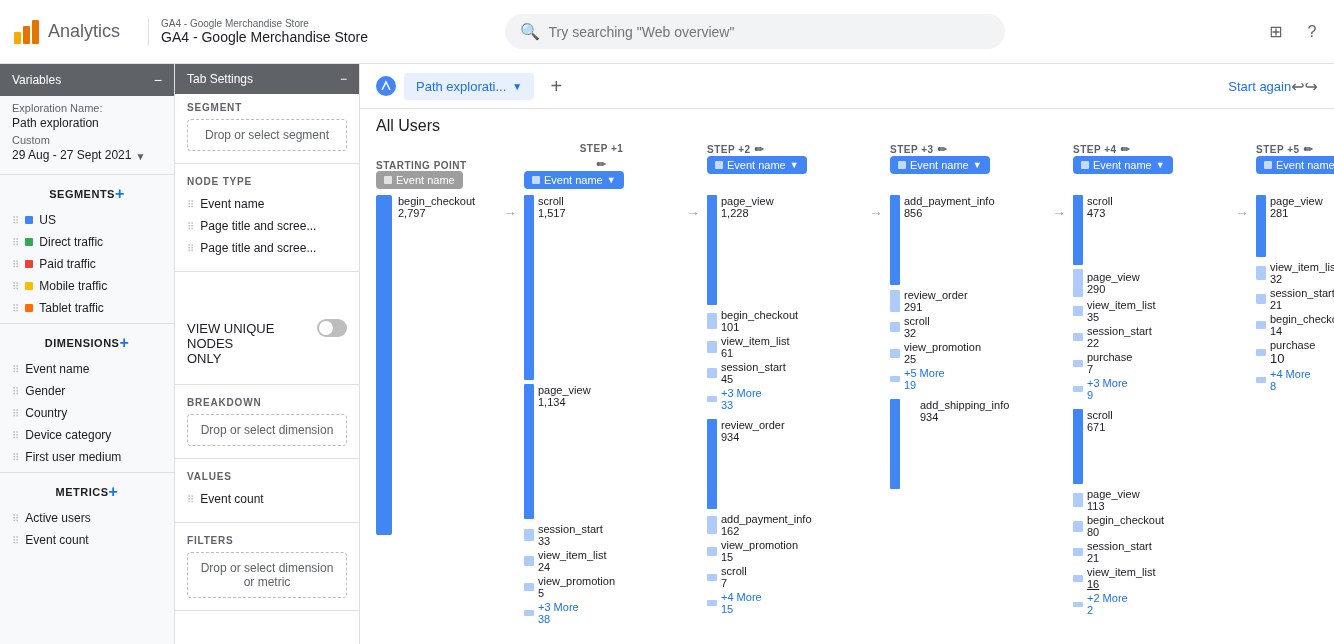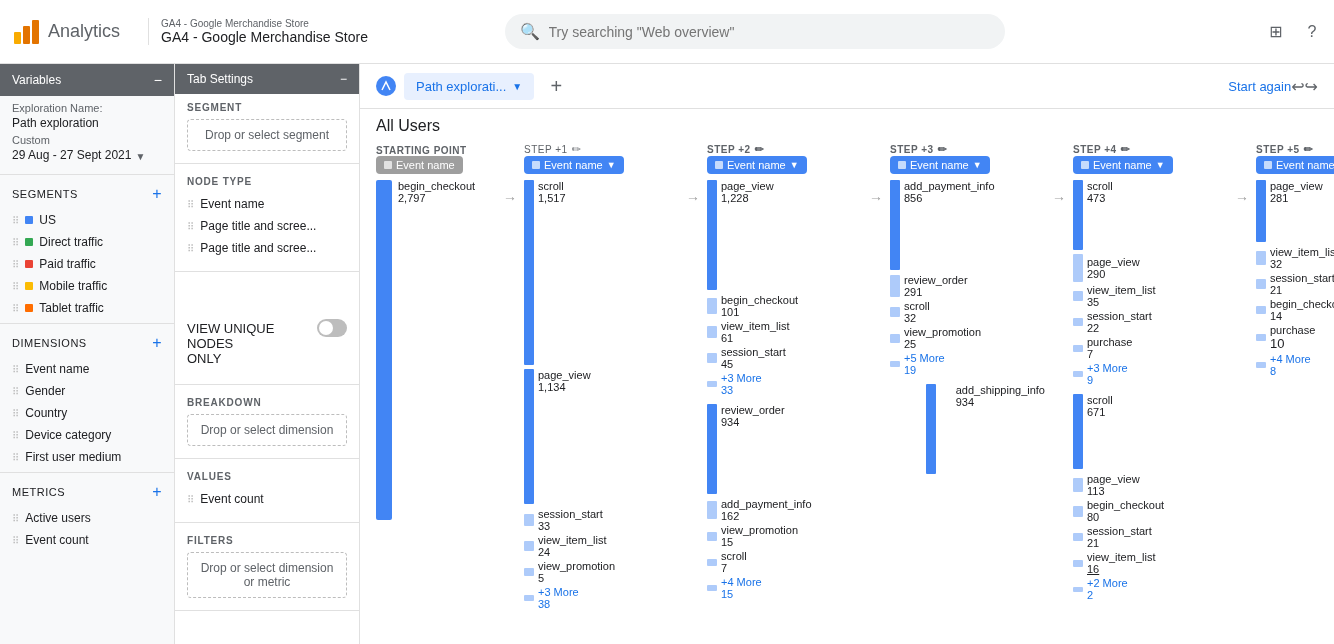--- a/index.html
+++ b/index.html
@@ -124,24 +124,24 @@
       margin-bottom: 2px;
     }
     .section-divider {
       height: 1px;
       background: #e0e0e0;
       margin: 4px 0;
     }
     .section-title {
       display: flex;
       align-items: center;
-      justify-content: space-between;
+      justify-content: center;
       padding: 6px 12px;
       font-size: 11px;
-      font-weight: 400;
+      font-weight: 700;
       color: #202124;
       letter-spacing: 0.5px;
     }
     .section-title .add-btn {
       color: #1a73e8;
       cursor: pointer;
       font-size: 16px;
     }
     .dimension-item {
       display: flex;
@@ -540,21 +540,21 @@
             <div style="display:flex;align-items:center;gap:4px;background:#9e9e9e;color:#fff;border-radius:4px;padding:3px 8px;font-size:11px;width:fit-content;cursor:pointer;">
               <span style="display:inline-block;width:8px;height:8px;background:#fff;opacity:0.7;border-radius:1px;"></span>
               <span>Event name</span>
             </div>
           </div>
 
           <div style="width:28px;flex-shrink:0;"></div>
 
           <div style="display:flex;gap:0;">
             <div style="width:155px;flex-shrink:0;">
-              <div style="font-size:10px;color:#5f6368;font-weight:400;letter-spacing:0.5px;display:flex;align-items:center;gap:4px;">
+              <div style="font-size:10px;color:#5f6368;font-weight:700;letter-spacing:0.5px;display:flex;align-items:center;gap:4px;flex-direction:column;">
                 <span>STEP +1</span>
                 <span style="cursor:pointer;font-size:11px;">✏</span>
               </div>
               <div style="display:flex;align-items:center;gap:4px;background:#4285f4;color:#fff;border-radius:4px;padding:3px 8px;font-size:11px;width:fit-content;cursor:pointer;">
                 <span style="display:inline-block;width:8px;height:8px;background:#fff;opacity:0.7;border-radius:1px;"></span>
                 <span>Event name</span>
                 <span style="font-size:9px;">▼</span>
               </div>
             </div>
             <div style="width:28px;flex-shrink:0;"></div>
@@ -790,21 +790,21 @@
               </div>
             </div>
             <div style="display:flex;gap:4px;margin-bottom:8px;align-items:center;">
               <div style="width:10px;background:#aecbfa;border-radius:1px;height:6px;flex-shrink:0;"></div>
               <div>
                 <div style="font-size:11px;color:#1a73e8;">+5 More</div>
                 <div style="font-size:11px;color:#1a73e8;">19</div>
               </div>
             </div>
 
-            <div style="display:flex;gap:20px;margin-bottom:4px;justify-content:flex-end;">
+            <div style="display:flex;gap:20px;margin-bottom:4px;">
               <div style="width:10px;background:#4285f4;border-radius:1px;height:90px;flex-shrink:0;"></div>
               <div>
                 <div style="font-size:11px;font-weight:500;">add_shipping_info</div>
                 <div style="font-size:11px;">934</div>
               </div>
             </div>
           </div>
 
           <div style="width:28px;flex-shrink:0;display:flex;align-items:flex-start;padding-top:8px;justify-content:center;">
             <span style="color:#9e9e9e;font-size:14px;">→</span>

